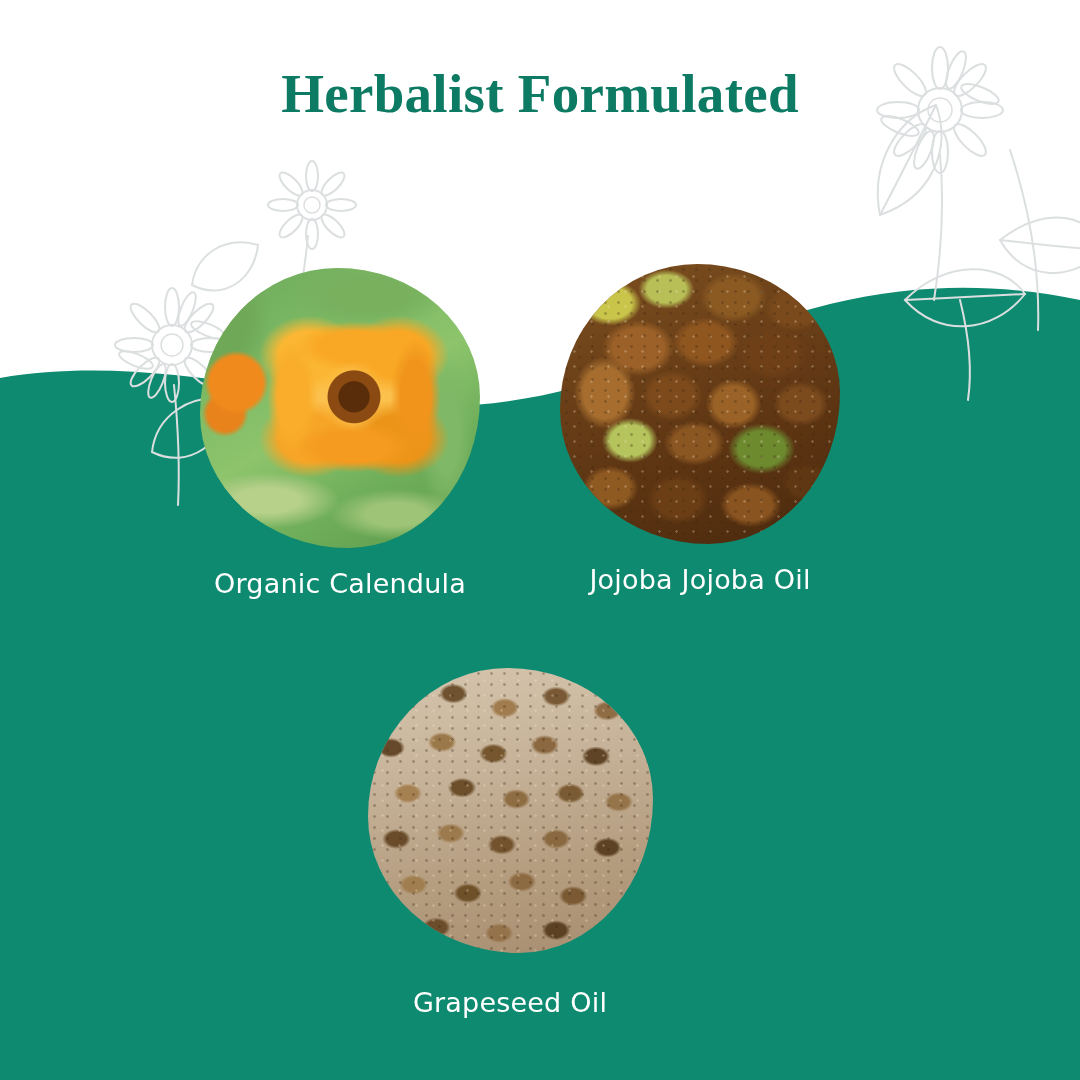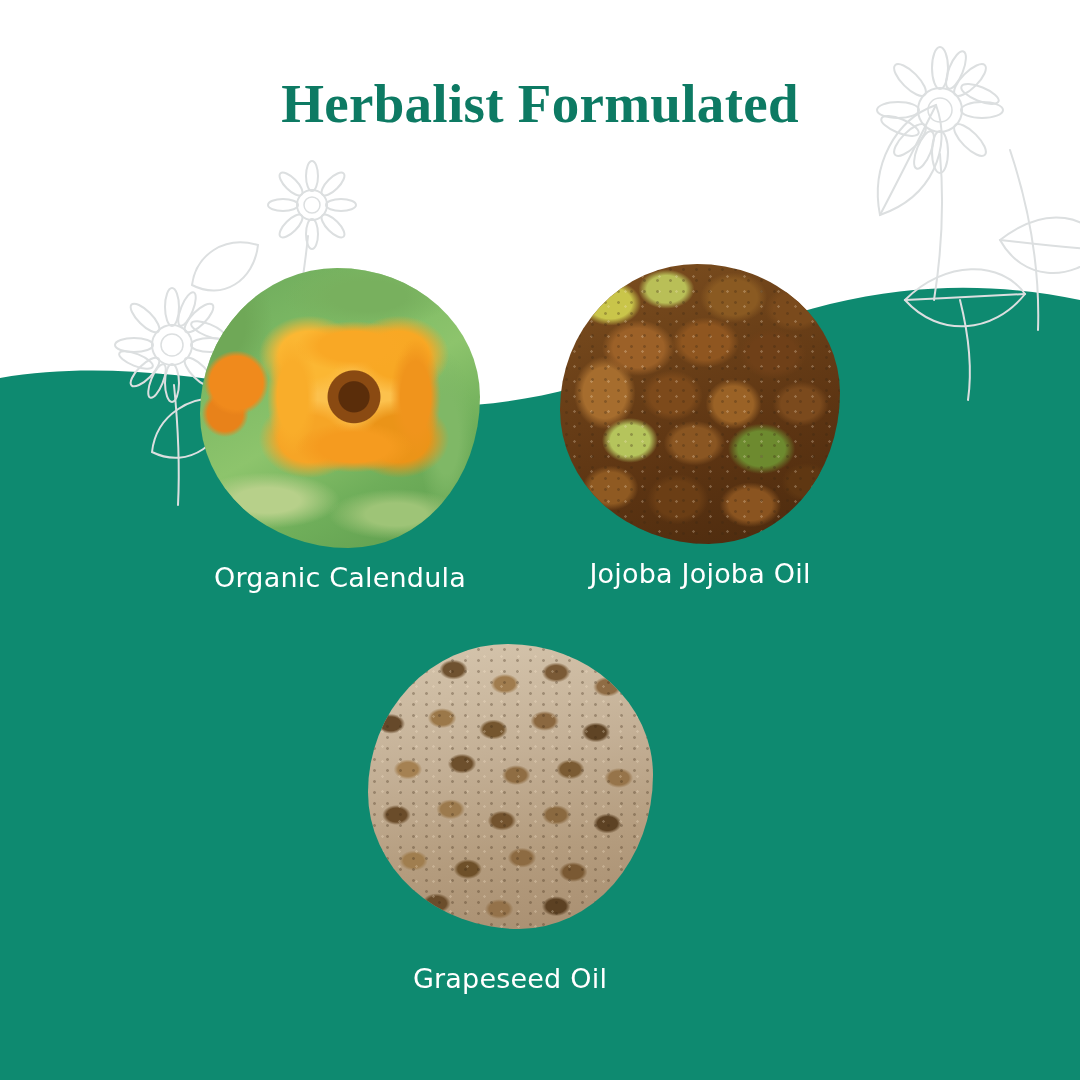--- a/index.html
+++ b/index.html
@@ -28,21 +28,21 @@
     position: absolute;
     left: 0;
     top: 0;
     width: 1080px;
     height: 1080px;
   }
 
   
   .title {
     position: absolute;
-    top: 72px;
+    top: 62px;
     left: 0;
     width: 1080px;
     text-align: center;
     font-family: "Liberation Serif", serif;
     font-weight: bold;
     font-size: 55px;
     letter-spacing: 0.3px;
     color: #0d7a63;
   }
 
@@ -55,33 +55,33 @@
     width: 280px;
     height: 280px;
     overflow: hidden;
     border-radius: 49% 51% 47% 53% / 52% 46% 54% 48%;
   }
   .blob-inner {
     position: absolute;
     inset: 0;
   }
   .caption {
-    margin-top: 14px;
+    margin-top: 20px;
     text-align: center;
     font-size: 27px;
     color: #ffffff;
     letter-spacing: 0.2px;
     font-family: "DejaVu Sans", sans-serif;
     font-weight: 400;
   }
 
   
   #ing-0 { left: 200px; top: 268px; }
   #ing-1 { left: 560px; top: 264px; }
-  #ing-2 { left: 360px; top: 644px; width: 300px; }
+  #ing-2 { left: 360px; top: 668px; width: 300px; }
   #ing-2 .blob { width: 285px; height: 285px; margin: 0 auto; }
   #ing-2 .caption { margin-top: 34px; }
 
   
 
   
   .tex-calendula {
     background:
       radial-gradient(circle at 55% 46%, #5a2d0a 0 7%, rgba(90,45,10,0) 7.5%),
       radial-gradient(circle at 55% 46%, #8a4a12 0 12%, rgba(138,74,18,0) 12.5%),

